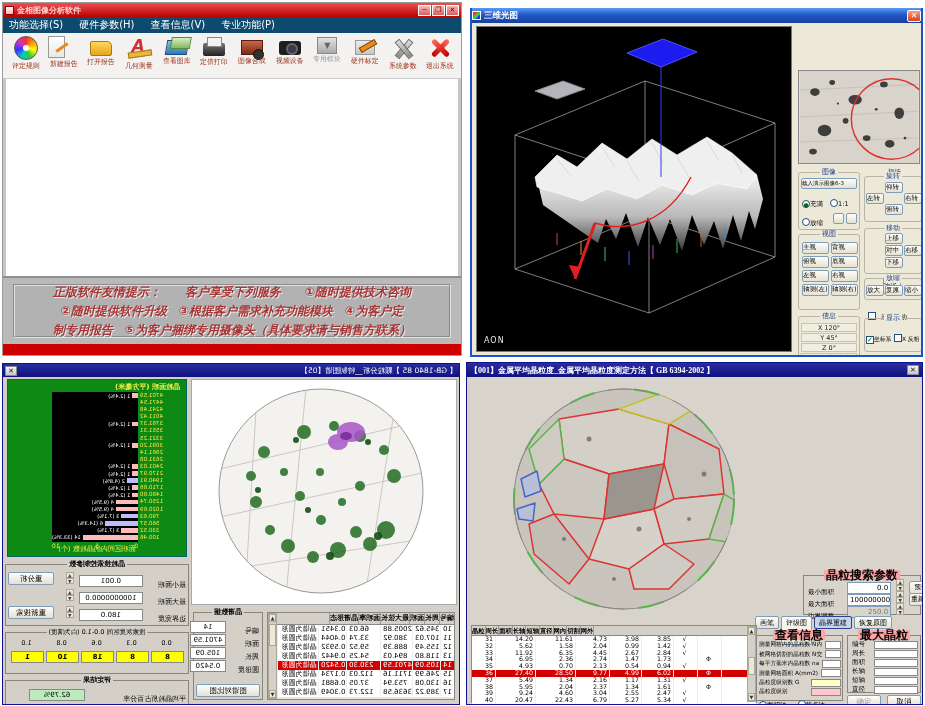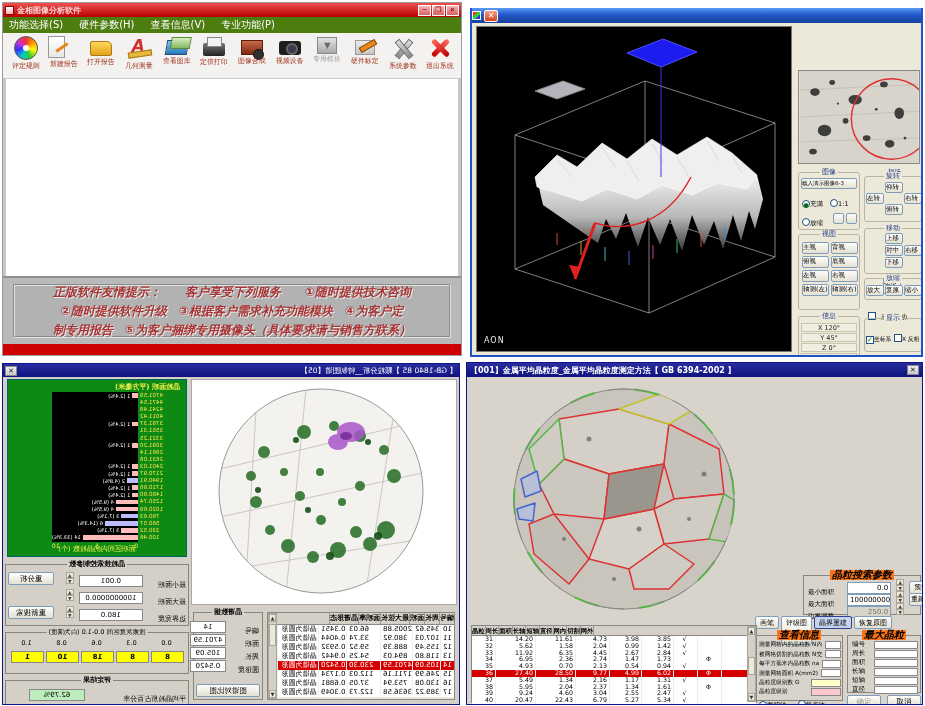--- a/index.html
+++ b/index.html
@@ -18,21 +18,21 @@
   .rdo b{font-size:6px;color:#0a6b0a;}
   .vsb{position:absolute;width:9px;background:#d4d0c8;border:1px solid #aca899;}
   .vsb .sb{position:absolute;left:0;width:7px;height:8px;background:#ece9d8;border:1px solid #aca899;font-size:5px;line-height:7px;text-align:center;color:#333;}
   .vsb .th{position:absolute;left:0;width:7px;background:#ece9d8;border:1px solid #aca899;}
   
   #w1{left:2px;top:2px;width:460px;height:354px;border:1px solid #9b9b9b;background:#fff;display:flex;flex-direction:column;}
   #w1 .tb{height:14px;background:linear-gradient(#ef5050,#b80000);display:flex;align-items:center;padding:0 2px;}
   #w1 .tb .ic{width:9px;height:9px;background:linear-gradient(#fff,#ffb0b0);border:1px solid #800;margin-right:3px;}
   #w1 .tb .tt{flex:1;color:#ffd5d5;font-size:8px;font-weight:bold;overflow:hidden;white-space:nowrap;}
   #w1 .tb .wb{width:13px;height:11px;margin-left:1px;background:linear-gradient(#f7b9b9,#d96060);border:1px solid #fff;color:#7a0000;font-size:7px;line-height:9px;text-align:center;}
-  #w1 .mb{height:16px;background:#4d7c0f;display:flex;align-items:center;padding-left:6px;}
+  #w1 .mb{height:16px;background:#0c4a6e;display:flex;align-items:center;padding-left:6px;}
   #w1 .mb span{color:#fff;font-size:10px;margin-right:16px;white-space:nowrap;}
   #w1 .tbar{height:46px;background:#f4f2f0;border-bottom:1px solid #ccc;display:flex;padding:1px 2px 0 4px;}
   #w1 .titem{width:38px;text-align:center;}
   #w1 .titem .lab{font-size:7.5px;color:#9c3018;line-height:9px;white-space:nowrap;transform:scale(.92);}
   #w1 .titem.dis .lab{color:#9a9a9a;}
   .ticon{width:24px;height:24px;margin:2px auto 1px;position:relative;}
   .i-wheel{background:conic-gradient(#e33,#f90,#ff0,#3c3,#0cc,#33f,#c3c,#e33);border-radius:50%;border:1px solid #555;}
   .i-wheel:after{content:"";position:absolute;left:8px;top:8px;width:6px;height:6px;background:#fff;border-radius:50%;}
   .i-new{background:linear-gradient(#fff,#e8e8e8);border:1px solid #999;width:17px;height:22px;margin-left:3px;}
   .i-new:after{content:"";position:absolute;left:6px;top:9px;width:14px;height:3px;background:#e8881e;transform:rotate(-35deg);}
@@ -110,24 +110,24 @@
   #w3 .tbl .thead span{line-height:11px;} 
   #w3 .tbl .trow span{line-height:9px;}
   .c30{width:14px}.c31{width:28px}.c32{width:32px}.c33{width:34px}.c34{width:28px}.c35{width:41px;text-align:center !important;}
   #w4 .tbl{font-size:6.3px;}
   #w4 .thead span{line-height:9px;}
   #w4 .trow span{line-height:6.8px;}
   .c40{width:24px}.c41{width:40px}.c42{width:40px}.c43{width:34px}.c44{width:32px}.c45{width:32px}.c46{width:24px;text-align:center !important}.c47{width:24px;text-align:center !important}.c48{width:26px;text-align:center !important}
   
   #w4{left:466px;top:362px;width:457px;height:343px;border:1px solid #10128c;background:#d8d4cc;}
   #w4 .tb{position:absolute;left:0;top:0;right:0;height:14px;background:linear-gradient(#2a2e9e,#0f1180);display:flex;align-items:center;padding:0 3px;}
-  #w4 .tb .tt{flex:1;color:#fff;font-size:8px;font-weight:bold;white-space:nowrap;overflow:hidden;}
+  #w4 .tb .tt{flex:1;color:#fff;font-size:8px;font-weight:bold;white-space:nowrap;overflow:hidden;font-family:Liberation Serif, serif;}
   #w4 .tb .wb{width:12px;height:10px;background:linear-gradient(#f2f2f2,#c8c8c8);border:1px solid #888;font-size:7px;line-height:8px;text-align:center;color:#222;}
   #w4 .g4grp{position:absolute;border:1px solid #8a8578;}
-  #w4 .g4grp>.lg{position:absolute;top:-6px;left:50%;transform:translateX(-50%);background:#f97316;padding:0 2px;font-size:10px;font-weight:bold;line-height:10px;white-space:nowrap;font-style:italic;}
+  #w4 .g4grp>.lg{position:absolute;top:-6px;left:50%;transform:translateX(-50%);background:#fca5a5;padding:0 2px;font-size:12px;font-weight:bold;line-height:10px;white-space:nowrap;}
   #w4 .srow{height:12px;white-space:nowrap;padding-left:3px;}
   #w4 .srow .slab{display:inline-block;width:34px;font-size:6.5px;}
   #w4 .rrow{height:9.5px;white-space:nowrap;padding-left:2px;display:flex;align-items:center;}
   #w4 .rrow .slab{flex:1;font-size:6px;transform-origin:left;transform:scale(.95);}
   #w4 .rfield{display:inline-block;width:30px;height:8px;background:#fff;border:1px solid #888;}
   #w4 .mrow{height:9px;white-space:nowrap;padding-left:3px;display:flex;align-items:center;}
   #w4 .mrow .slab{width:22px;font-size:6.5px;}
   #w4 .mrow .rfield{width:44px;}
 </style>
 </head>
@@ -220,20 +220,21 @@
           <div class="nl">②随时提供软件升级　③根据客户需求补充功能模块　④为客户定</div>
           <div class="nl">制专用报告　⑤为客户捆绑专用摄像头（具体要求请与销售方联系）</div>
         </div>
     </div>
     <div class="redstrip"></div>
   </div>
 
   <div class="win" id="w2">
     <div class="tb">
       <span class="ic"></span>
+      <span class="tt">三维光图</span>
       <span class="lunaX">✕</span>
     </div>
     <div class="vp">
       <svg width="314" height="324" viewBox="0 0 314 324">
         <defs>
           <linearGradient id="sk" x1="0" y1="0" x2="0" y2="1">
             <stop offset="0" stop-color="#f2f2f2"></stop>
               <stop offset=".55" stop-color="#b8b8b8"></stop>
               <stop offset="1" stop-color="#3a3a3a"></stop>
           </linearGradient>

